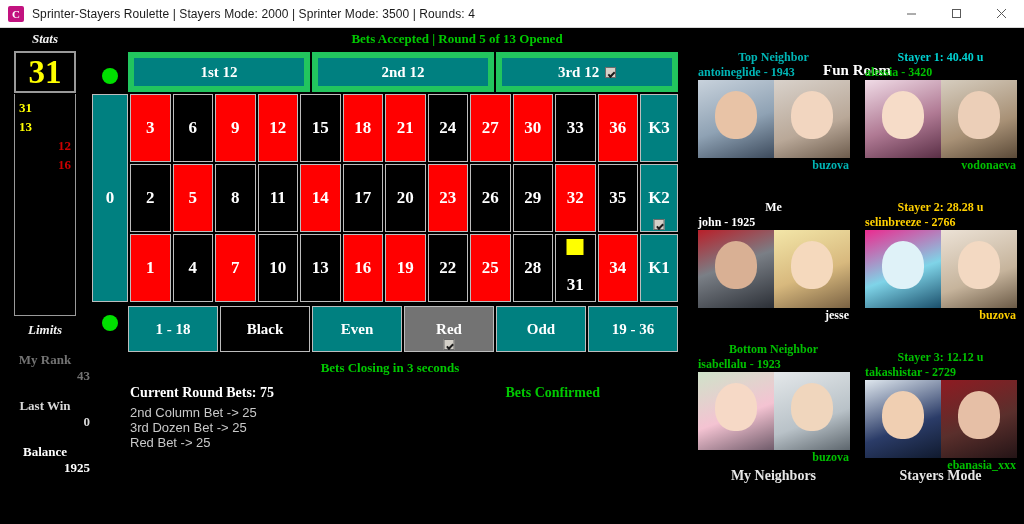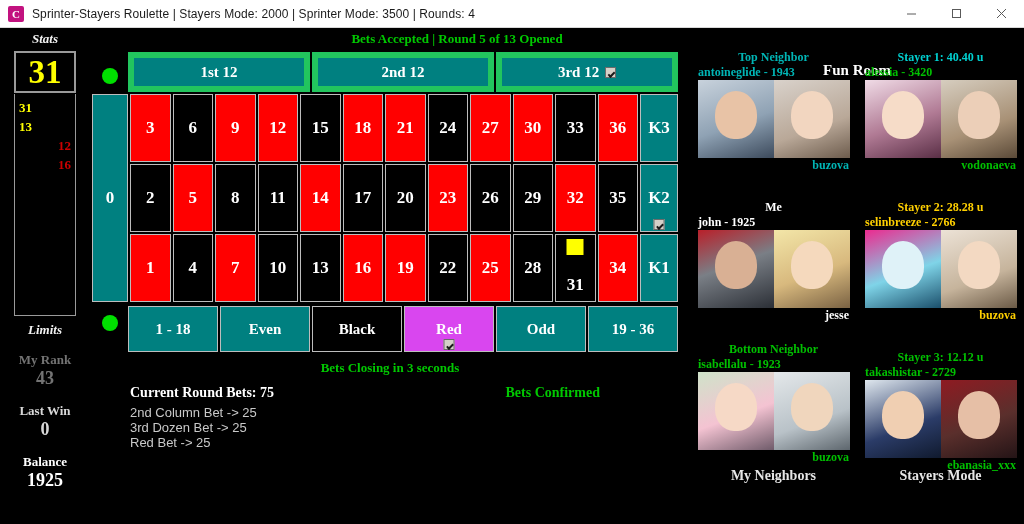--- a/index.html
+++ b/index.html
@@ -62,21 +62,21 @@
   .stat-row { height:19px; font-size:13px; font-weight:bold; font-family:"Liberation Serif",serif; line-height:19px; }
   .stat-row.hot { color:#ffff00; text-align:left; }
   .stat-row.cold { color:#cc0000; text-align:right; }
 
   .limits-label {
     text-align:center; color:#f2f2f2; font-size:13px; font-weight:bold; font-style:italic;
     font-family:"Liberation Serif", serif; margin-top:6px;
   }
   .lim-block { text-align:center; margin-top:14px; font-family:"Liberation Serif",serif; }
   .lim-block .k { font-size:13px; font-weight:bold; }
-  .lim-block .v { font-size:18px; font-weight:bold; }
+  .lim-block .v { font-size:13px; font-weight:bold;text-align:right; }
   .lim-rank .k, .lim-rank .v { color:#737373; }
   .lim-lastwin .k, .lim-lastwin .v { color:#d8d8d8; }
   .lim-balance .k, .lim-balance .v { color:#ffffff; }
 
   
   .board { position:absolute; left:90px; top:50px; width:600px; height:305px; }
   .green-dot {
     width:16px; height:16px; border-radius:50%; background:#00e000;
     position:absolute;
   }
@@ -119,21 +119,21 @@
   .cell.has-chip { align-items:flex-end; padding-bottom:6px; }
 
   .outside { position:absolute; left:38px; top:256px; width:550px; height:46px; display:flex; gap:2px; }
   .obet {
     flex:1; background:#008080; color:#ffffff;
     display:flex; align-items:center; justify-content:center; position:relative;
     font-size:15px; font-weight:bold; font-family:"Liberation Serif",serif;
     border:1px solid #bdbdbd;
   }
   .obet.blackbet { background:#000000; }
-  .obet.redbet { background:#d946ef; }
+  .obet.redbet { background:#737373; }
 
   .chkbox {
     display:inline-block; width:11px; height:11px;
     background:#d4d0c8; border:1px solid #6b6b6b;
     position:relative; vertical-align:middle;
   }
   .chkbox::after {
     content:""; position:absolute; left:2px; top:4px;
     width:5px; height:2px; border-left:2px solid #1a1a1a; border-bottom:2px solid #1a1a1a;
     transform:rotate(-45deg);
@@ -426,25 +426,25 @@
         <div class="cell col">
             <span>K1</span>
           </div>
       </div>
     </div>
 
     <div class="outside">
       <div class="obet">
           <span>1 - 18</span>
         </div>
+      <div class="obet blackbet">
+          <span>Black</span>
+        </div>
       <div class="obet">
           <span>Even</span>
-        </div>
-      <div class="obet blackbet">
-          <span>Black</span>
         </div>
       <div class="obet redbet">
         <span>Red</span>
         <span class="chkbox chk-below"></span>
       </div>
       <div class="obet">
           <span>Odd</span>
         </div>
       <div class="obet">
           <span>19 - 36</span>

